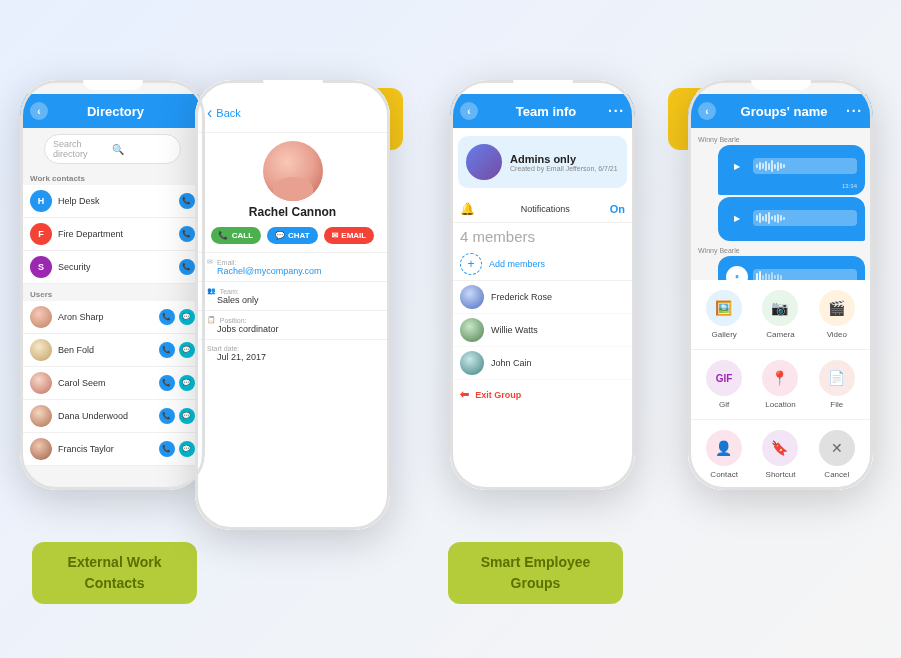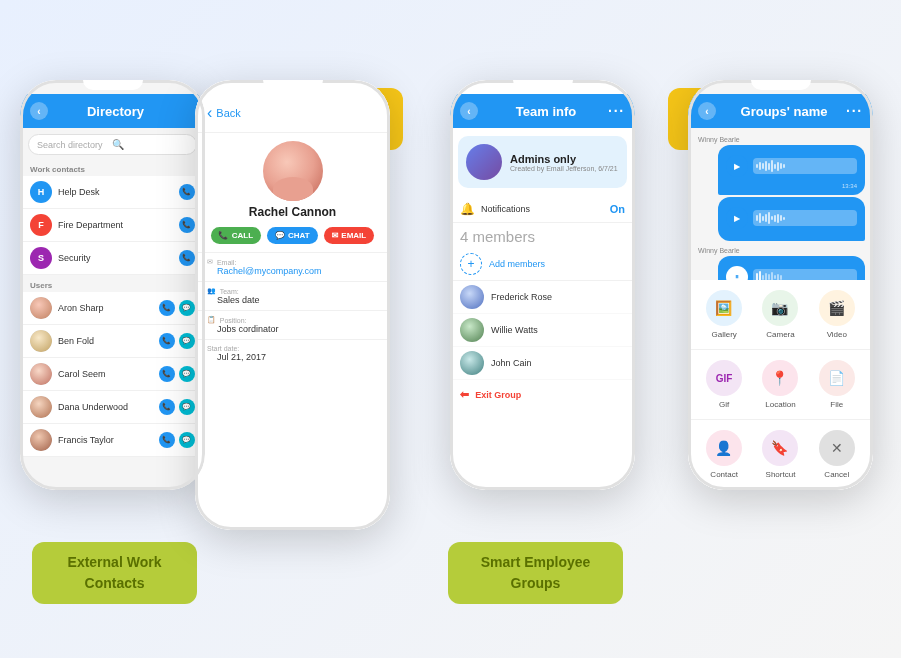--- a/index.html
+++ b/index.html
@@ -154,21 +154,21 @@
       justify-content: center;
       margin-right: 6px;
       font-size: 10px;
     }
     .header-bar .title { flex: 1; text-align: center; font-size: 13px; }
     .header-bar .dots { font-size: 14px; letter-spacing: 1px; }
 
     
     .search-bar {
       background: white;
-      margin: 6px 8px;
+      margin: 6px 24px;
       border-radius: 16px;
       display: flex;
       align-items: center;
       padding: 4px 8px;
       font-size: 9px;
       color: #aaa;
       border: 1px solid #e0e0e0;
     }
     .search-bar span { flex: 1; }
 
@@ -290,21 +290,21 @@
     .group-info .group-sub { font-size: 7px; color: #888; }
 
     .notif-row {
       display: flex;
       align-items: center;
       padding: 6px 10px;
       border-bottom: 1px solid #f0f0f0;
       font-size: 9px;
     }
     .notif-row .bell { font-size: 12px; margin-right: 6px; color: #555; }
-    .notif-row .label { flex: 1; color: #333; }
+    .notif-row .label { flex: 1; color: #333; text-align: center; }
     .notif-row .on { color: #2196F3; font-weight: 700; font-size: 11px; }
 
     .members-label {
       font-size: 15px;
       color: #aaa;
       padding: 5px 10px 3px;
     }
     .member-row {
       display: flex;
       align-items: center;
@@ -640,21 +640,21 @@
             <span>EMAIL</span>
           </div>
         </div>
 
         <div class="info-row">
           <div class="info-label">✉ <span>Email:</span></div>
           <div class="info-value">Rachel@mycompany.com</div>
         </div>
         <div class="info-row">
           <div class="info-label">👥 <span>Team:</span></div>
-          <div class="info-value dark">Sales date</div>
+          <div class="info-value dark">Sales only</div>
         </div>
         <div class="info-row">
           <div class="info-label">📋 <span>Position:</span></div>
           <div class="info-value dark">Jobs cordinator</div>
         </div>
         <div class="info-row">
           <div class="info-label">Start date:</div>
           <div class="info-value dark">Jul 21, 2017</div>
         </div>
       </div>

